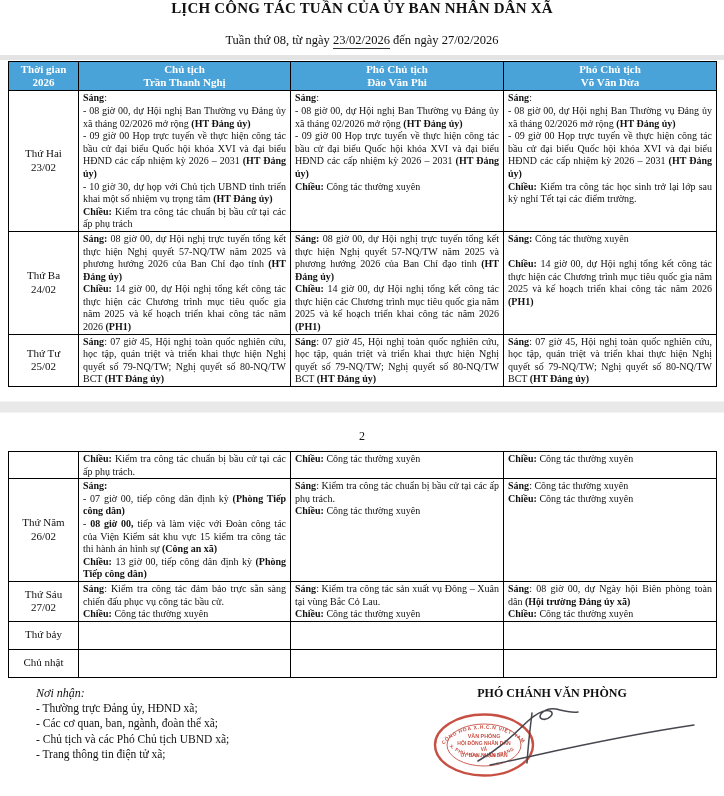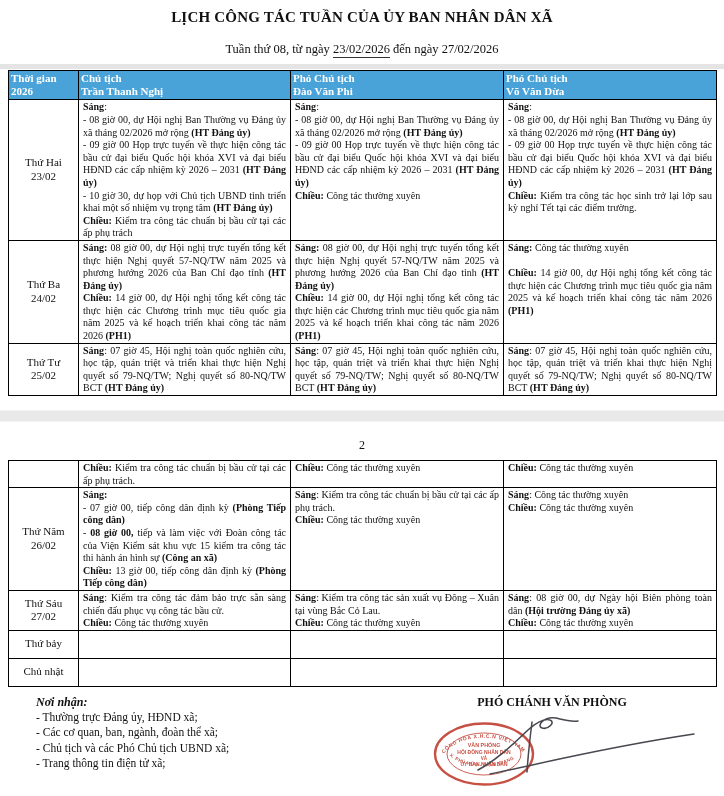--- a/index.html
+++ b/index.html
@@ -2,47 +2,47 @@
 <html lang="vi"><head>
 <meta charset="utf-8">
 <style>
   * { margin:0; padding:0; box-sizing:border-box; }
   html,body { background:#ffffff; }
   body {
     width:724px; height:796px;
     font-family:"Liberation Serif", serif;
     color:#111; position:relative; overflow:hidden;
   }
-  .doc-title { text-align:center; font-weight:bold; font-size:15px; padding-top:9px; letter-spacing:.2px; }
+  .doc-title { text-align:center; font-weight:bold; font-size:15px; letter-spacing:.2px; }
   .doc-subtitle { text-align:center; font-size:12.5px; margin-top:16px; }
   .subtitle-underline { border-bottom:1px solid #333; padding-bottom:1px; }
   .top-band { height:5px; background:#e4e4e4; margin-top:7px; }
 
   table { border-collapse:collapse; width:708px; margin:1px 8px 0 8px; table-layout:fixed; }
   th, td { border:1px solid #000; vertical-align:top; }
   th {
     background:#4AA3D8; color:#fff; font-size:11px; font-weight:bold;
-    padding:1px 2px; line-height:1.2; text-align:left; height:27px;
+    padding:1px 2px; line-height:1.2; text-align:center; height:27px;
   }
   td.day-cell {
     text-align:center; font-weight:normal; font-size:11px;
     vertical-align:middle; padding:2px; line-height:1.25;
   }
   td.task-cell {
     padding:1px 4px 0 4px; font-size:10px; line-height:12.6px; text-align:justify;
   }
   td.task-cell .line.blank { height:12.6px; }
   tr.empty-row { height:28px;margin-left:48px; }
 
   .page-sep { height:10px; background:#e9e9e9; margin-top:15px; box-shadow:0 -1px 0 #f3f3f3, 0 1px 0 #f3f3f3; }
   .page-num { text-align:center; font-size:12px; margin-top:17px; margin-bottom:7px; }
 
   .footer { display:flex; margin-top:7px; padding:0 12px; }
   .recipients { margin-left:24px; flex:1; font-size:11.5px; line-height:1.34; }
-  .recipients-heading { font-weight:bold; font-style:italic; font-size:12px; }
+  .recipients-heading { font-weight:normal; font-style:italic; font-size:12px; }
   .sign-block { width:320px; text-align:center; position:relative; height:96px; }
   .sign-title { font-weight:bold; font-size:12px; line-height:1.4; }
   .stamp-wrap { position:absolute; left:40px; top:27px; width:104px; height:66px; opacity:.88; }
   .signature-wrap { position:absolute; left:78px; top:14px; width:230px; height:72px; }
 </style>
 </head>
 <body>
 
 <div class="doc-title">LỊCH CÔNG TÁC TUẦN CỦA ỦY BAN NHÂN DÂN XÃ</div>
 <div class="doc-subtitle"><span>Tuần thứ 08, từ ngày </span><span class="subtitle-underline">23/02/2026</span><span> đến ngày 27/02/2026</span></div>

